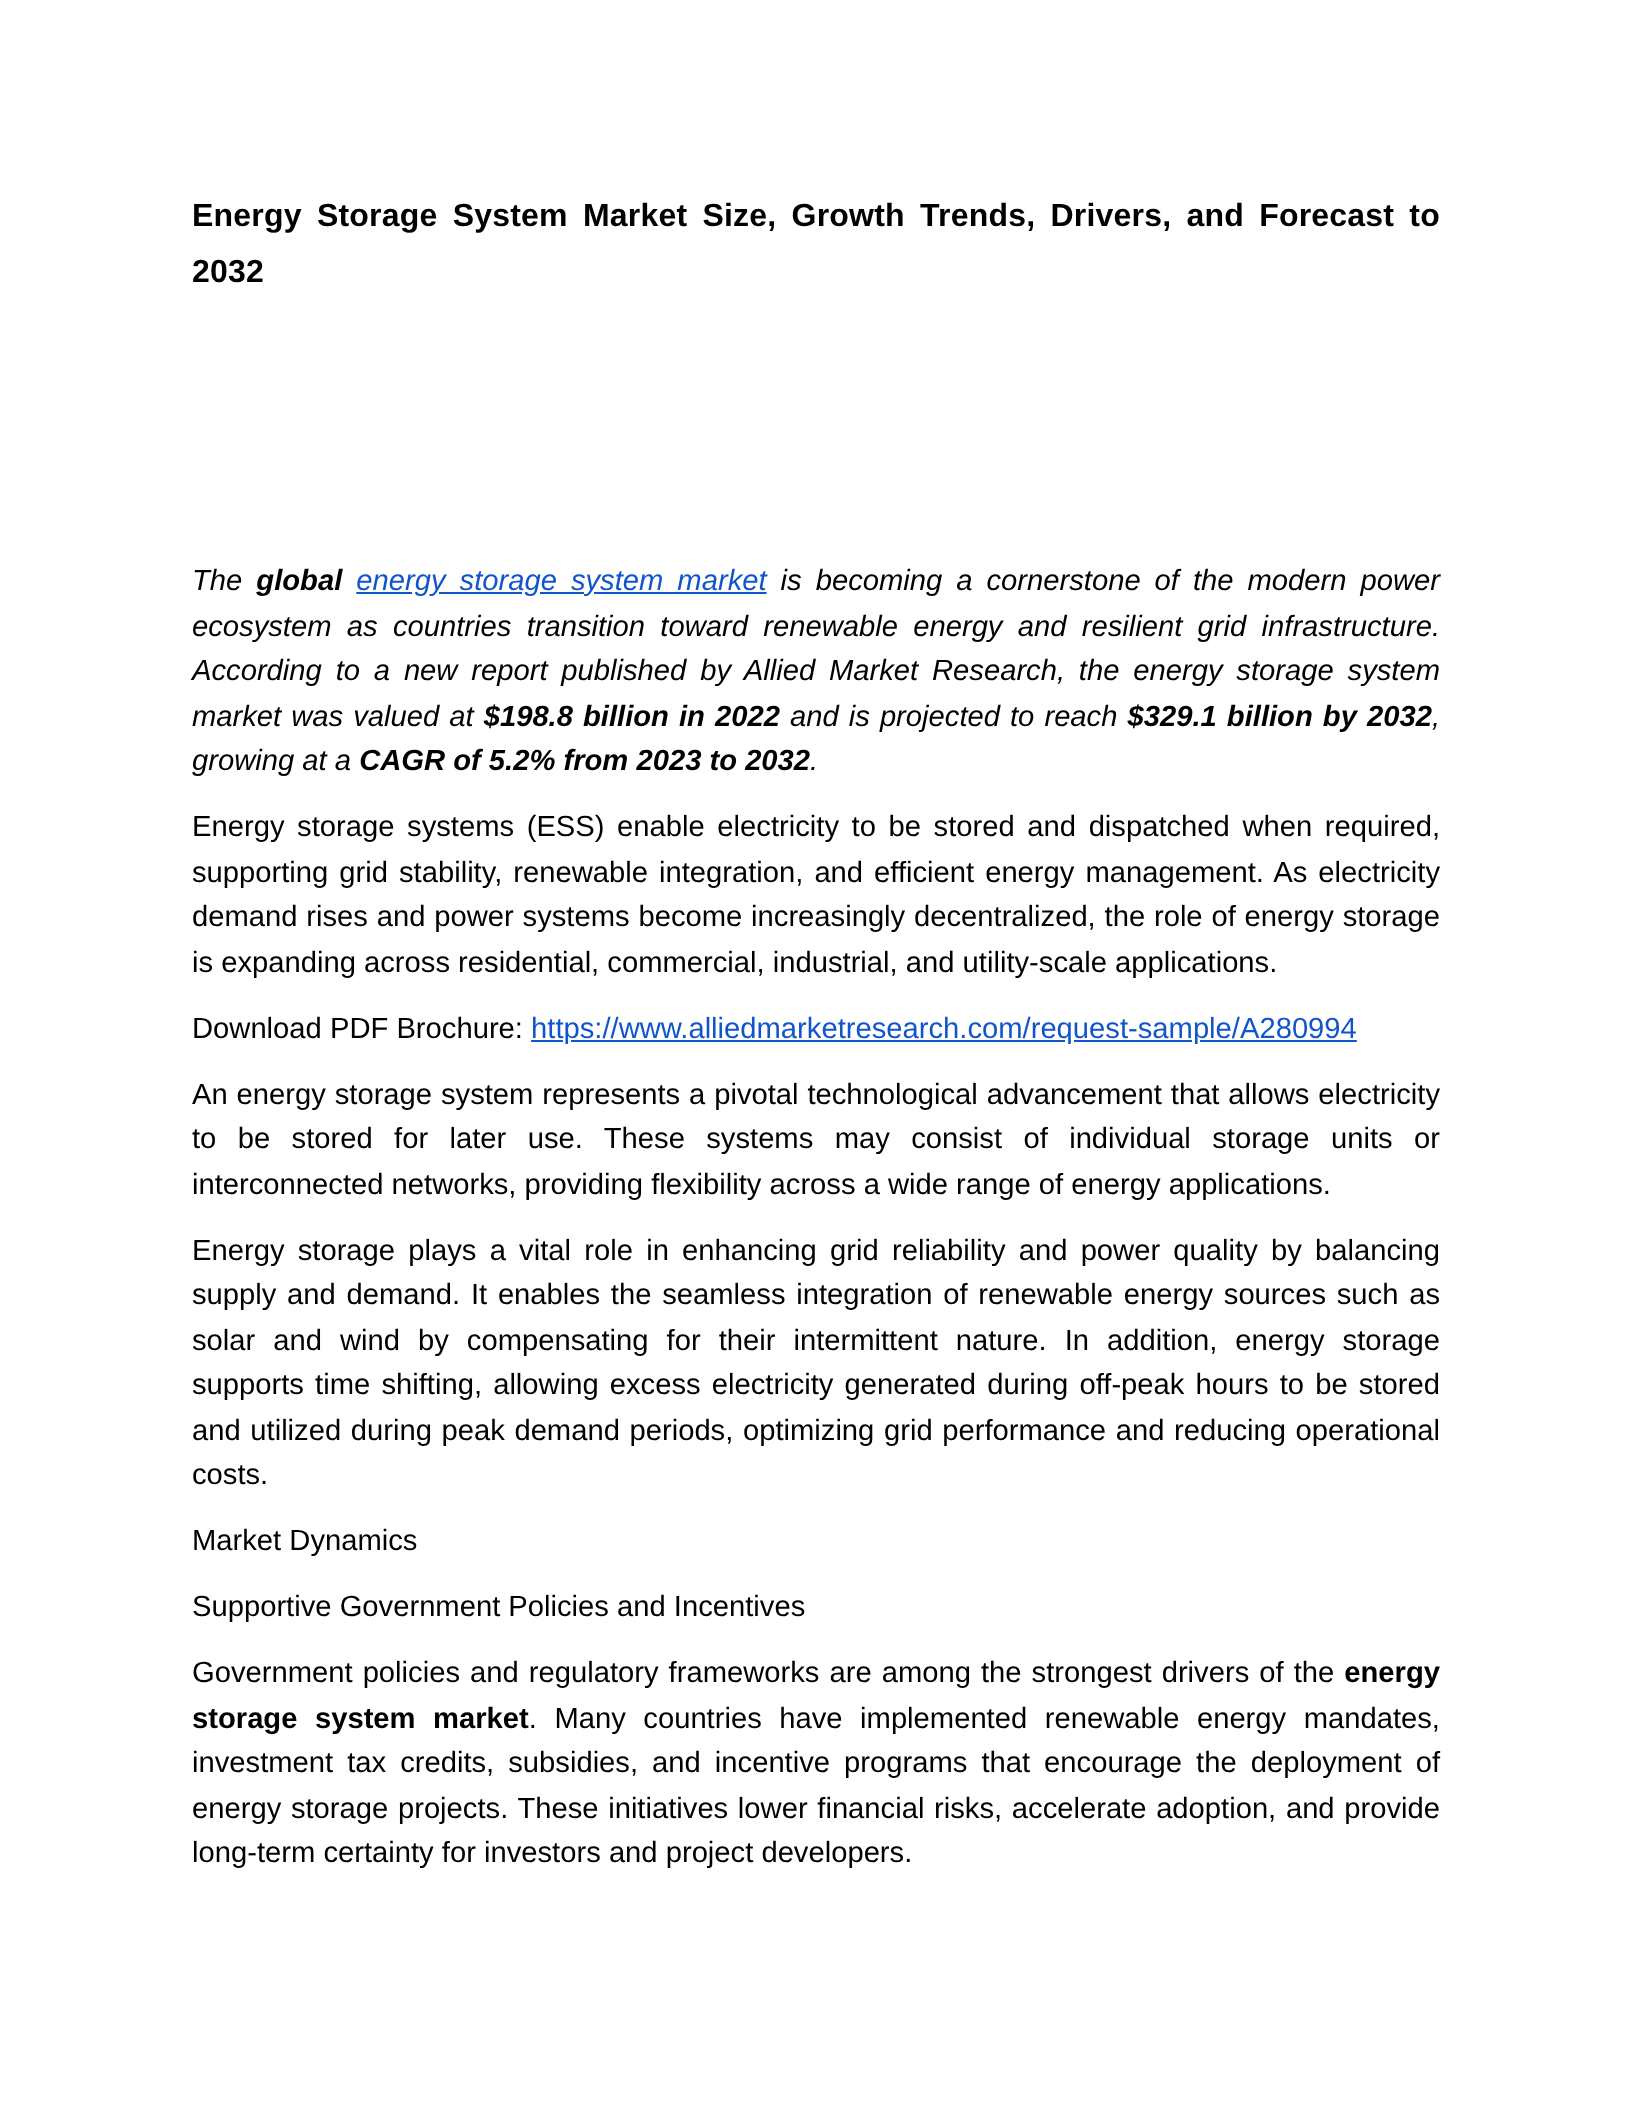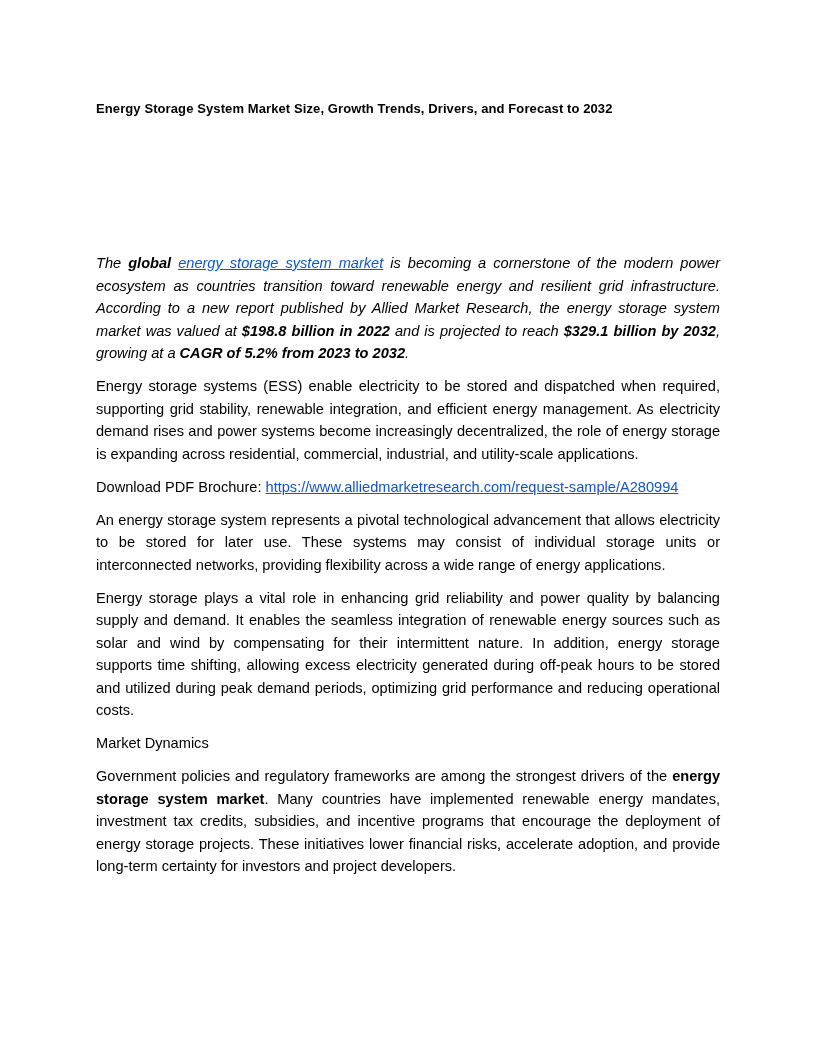--- a/index.html
+++ b/index.html
@@ -1,19 +1,19 @@
 <!DOCTYPE html>
 <html><head>
 <meta charset="utf-8">
 <style>
   html, body { margin: 0; padding: 0; background: #ffffff; }
   body { width: 816px; height: 1056px; position: relative; overflow: hidden;
          font-family: "Liberation Sans", sans-serif; color: #000; }
   .page { position: absolute; left: 96px; top: 95px; width: 624px; }
-  .title { font-size: 13px; font-weight: bold; line-height: 28px; margin: 0;
+  .title { font-size: 16px; font-weight: bold; line-height: 28px; margin: 0;
            text-align: justify; text-align-last: left; letter-spacing: 0.1px; }
   .p { font-size: 14.6px; line-height: 22.5px; margin: 0 0 10.5px 0; text-align: justify; }
   .h { font-size: 14.6px; line-height: 22.5px; margin: 0 0 10.5px 0; font-weight: normal; }
   .first { margin-top: 129px; font-style: italic; }
   a.link { color: #1155cc; text-decoration: underline; }
   b { font-weight: bold; }
 </style>
 </head>
 <body>
 
@@ -27,15 +27,16 @@
   <p class="h"><span>Download PDF Brochure: </span><a class="link">https://www.alliedmarketresearch.com/request-sample/A280994</a></p>
 
 
   <p class="p">An energy storage system represents a pivotal technological advancement that allows electricity to be stored for later use. These systems may consist of individual storage units or interconnected networks, providing flexibility across a wide range of energy applications.</p>
 
   <p class="p">Energy storage plays a vital role in enhancing grid reliability and power quality by balancing supply and demand. It enables the seamless integration of renewable energy sources such as solar and wind by compensating for their intermittent nature. In addition, energy storage supports time shifting, allowing excess electricity generated during off-peak hours to be stored and utilized during peak demand periods, optimizing grid performance and reducing operational costs.</p>
 
   <p class="h">Market Dynamics</p>
 
 
+  <p class="h">Supportive Government Policies and Incentives</p>
 
   <p class="p"><span>Government policies and regulatory frameworks are among the strongest drivers of the </span><b>energy storage system market</b><span>. Many countries have implemented renewable energy mandates, investment tax credits, subsidies, and incentive programs that encourage the deployment of energy storage projects. These initiatives lower financial risks, accelerate adoption, and provide long-term certainty for investors and project developers.</span></p>
 </div>
 
 </body></html>

